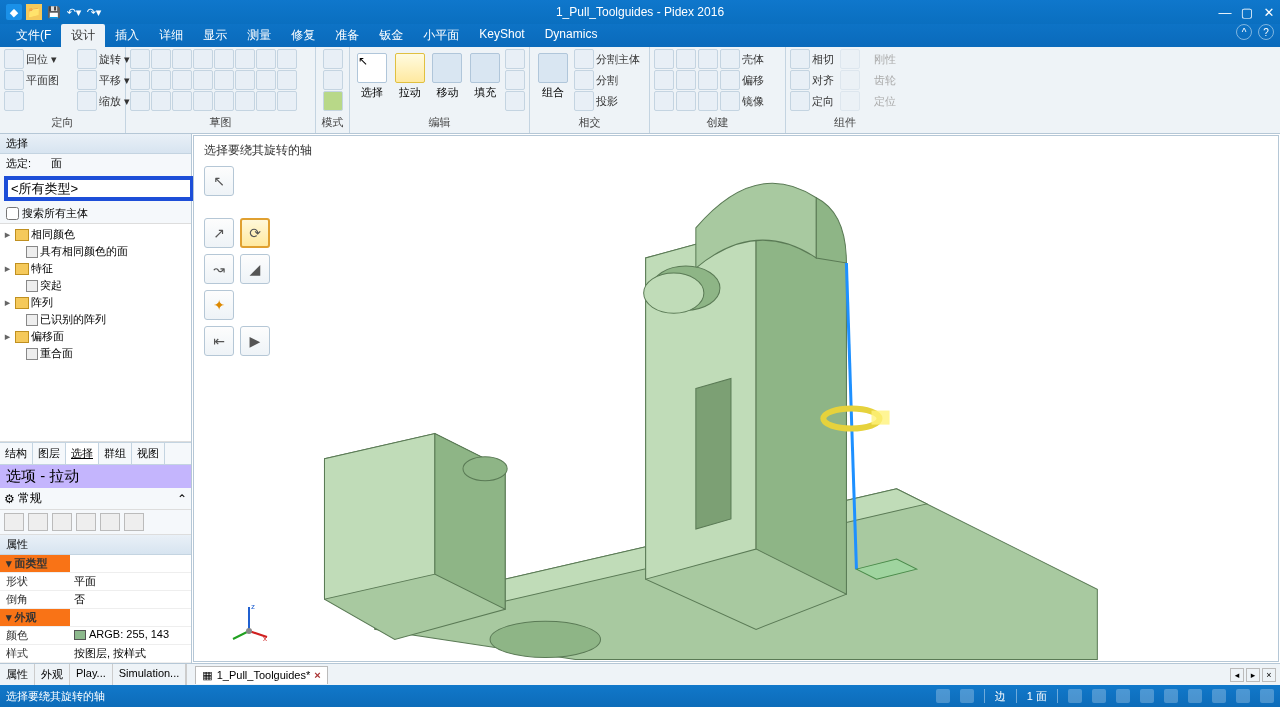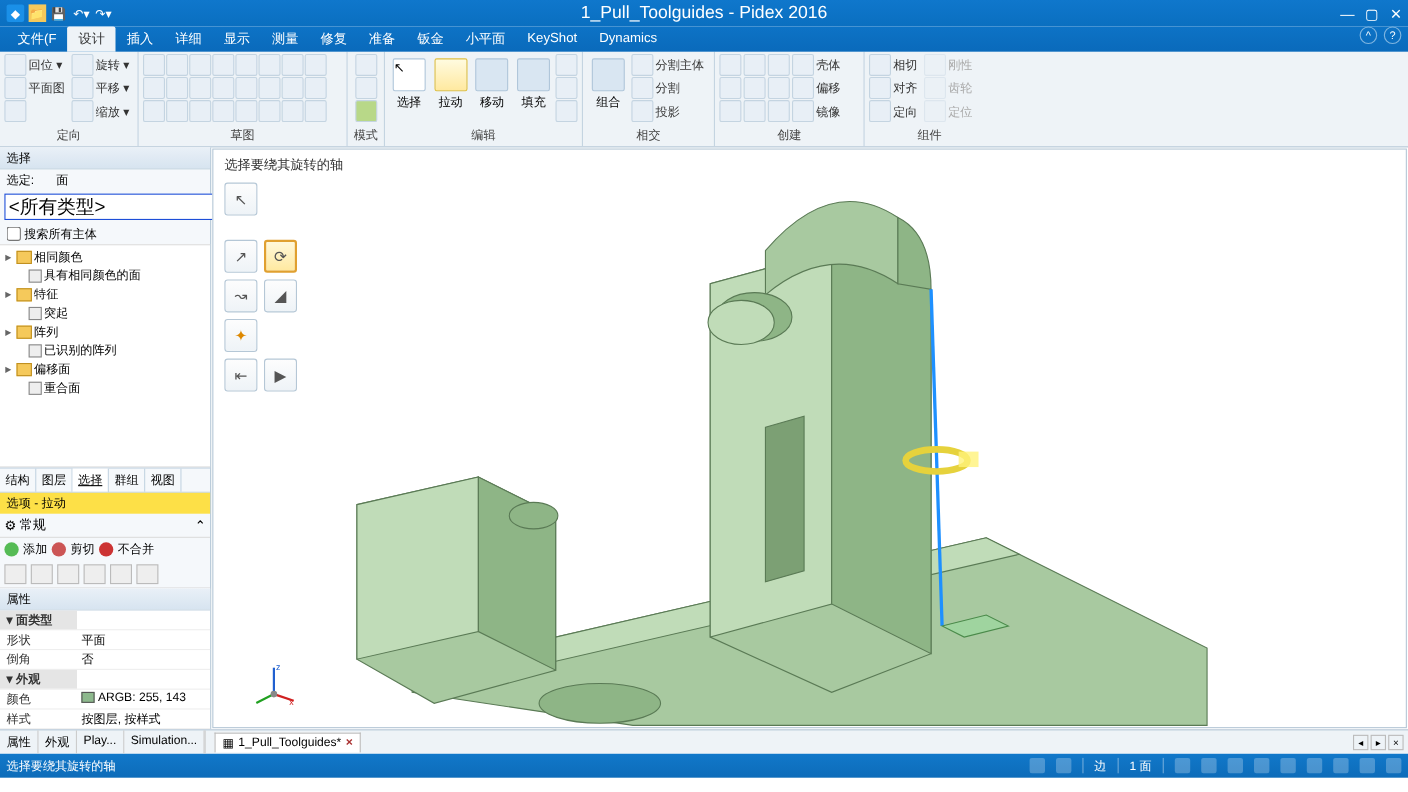--- a/index.html
+++ b/index.html
@@ -2,21 +2,21 @@
 <html><head>
 <meta charset="utf-8">
 <style>
 * { margin: 0; padding: 0; box-sizing: border-box; font-family: "Microsoft YaHei", Arial, sans-serif; }
 body { width: 1280px; height: 720px; background: #fff; overflow: hidden; font-size: 12px; }
 
 
 .titlebar { height: 24px; background: linear-gradient(#0f77cc, #0a6fc0); color: #fff; display: flex; align-items: center; position: relative; }
 .titlebar .qat { display: flex; align-items: center; gap: 4px; padding-left: 6px; }
 .titlebar .qat span { width: 16px; height: 16px; display: inline-flex; align-items: center; justify-content: center; font-size: 11px; }
-.titlebar .title { position: absolute; left: 50%; transform: translateX(-50%); font-size: 16px; }
+.titlebar .title { position: absolute; left: 50%; transform: translateX(-50%); font-size: 12px; }
 .titlebar .winbtns { margin-left: auto; display: flex; }
 .titlebar .winbtns div { width: 22px; height: 22px; display: flex; align-items: center; justify-content: center; font-size: 13px; }
 
 
 .tabs { height: 23px; background: linear-gradient(#0d73c6, #0a6abb); display: flex; align-items: flex-start; padding-left: 6px; color: #fff; position: relative; }
 .tabs .tab { padding: 3px 10px; font-size: 12px; cursor: pointer; }
 .tabs .tab.active { background: #eef3f7; color: #333; border-radius: 2px 2px 0 0; }
 .tabs .right { margin-left: auto; display: flex; gap: 6px; padding-right: 6px; color: #fff; }
 .tabs .right div { width: 16px; height: 16px; border: 1px solid #7fb5e0; border-radius: 8px; font-size: 10px; display: flex; align-items: center; justify-content: center; }
 
@@ -26,52 +26,52 @@
 .rgroup .body { display: flex; gap: 2px; align-items: flex-start; flex: 1; }
 .rgroup .lbl { text-align: center; font-size: 11px; color: #444; padding-bottom: 1px; }
 .bigbtn { width: 38px; display: flex; flex-direction: column; align-items: center; gap: 2px; padding-top: 4px; }
 .bigbtn .ic { width: 30px; height: 30px; background: #d9e6f2; border: 1px solid #b0c6da; border-radius: 2px; }
 .bigbtn .ic.sel { background: linear-gradient(#fffbe0,#ffe9a0); border-color: #e0c040; }
 .bigbtn .txt { font-size: 11px; }
 .smgrid2 { display: grid; grid-template-columns: repeat(8, 20px); grid-auto-rows: 20px; gap: 1px; }
 .smgrid3 { display: grid; grid-template-columns: 20px auto; grid-auto-rows: 20px; gap: 1px 2px; align-items: center; }
 .sm { width: 20px; height: 20px; background: #e8eff6; border: 1px solid #c4d4e1; border-radius: 2px; }
 .smt { font-size: 11px; color: #333; white-space: nowrap; }
-.smt.dis { color: #aaa; }
+.smt.dis { color: #aaa; margin-left: 12px; }
 .vcol { display: flex; flex-direction: column; gap: 1px; }
 
 
 .main { display: flex; height: 529px; }
 .leftpane { width: 192px; border-right: 1px solid #b5c7d6; display: flex; flex-direction: column; background: #f5f8fb; }
 .lp-hdr { background: linear-gradient(#e9f0f7,#d7e4f0); padding: 2px 6px; font-size: 11px; border-bottom: 1px solid #c4d4e1; }
 .lp-row { display: flex; align-items: center; padding: 2px 6px; gap: 20px; font-size: 11px; }
 .lp-search { display: flex; padding: 3px 4px; gap: 2px; }
-.lp-search input { flex: 1; border: 1px solid #1d4ed8; font-size: 17px; padding: 1px 3px; }
+.lp-search input { flex: 1; border: 4px solid #1d4ed8; font-size: 13px; padding: 1px 3px; }
 .lp-search .mag { width: 18px; height: 18px; border: 1px solid #b5c7d6; display: flex; align-items: center; justify-content: center; font-size: 11px; }
 .lp-chk { padding: 2px 6px; font-size: 11px; display: flex; align-items: center; gap: 3px; }
 .tree { flex: 1; overflow: auto; padding: 2px; font-size: 11px; background: #fff; border-top: 1px solid #ddd; border-bottom: 1px solid #ddd; }
 .tree .node { display: flex; align-items: center; gap: 2px; padding: 1px 0; white-space: nowrap; }
 .tree .tw { width: 11px; text-align: center; color: #666; }
 .tree .fic { width: 14px; height: 12px; background: #f5c95b; border: 1px solid #c09020; }
 .tree .lic { width: 12px; height: 12px; border: 1px solid #888; background: #eee; }
 .lp-tabs { display: flex; border-top: 1px solid #c4d4e1; font-size: 11px; }
 .lp-tabs div { padding: 3px 5px; border-right: 1px solid #c4d4e1; cursor: pointer; }
 .lp-tabs div.act { background: #fff; border-bottom: 1px solid #fff; margin-bottom: -1px; text-decoration: underline; }
 .lp-sec { border-top: 1px solid #c4d4e1; }
-.lp-opt { padding: 2px 6px; font-size: 11px; background: #fde047; }
+.lp-opt { padding: 2px 6px; font-size: 15px; background: #c4b5fd; }
 .lp-tool { display: flex; align-items: center; padding: 2px 4px; gap: 3px; border-bottom: 1px solid #ddd; }
 .lp-boolbar { display: flex; gap: 4px; padding: 3px 4px; font-size: 11px; align-items: center; }
 .lp-boolbar .i { width: 13px; height: 13px; border-radius: 7px; display: inline-block; }
 .lp-iconrow { display: flex; gap: 4px; padding: 3px 4px; border-bottom: 1px solid #ddd; }
 .lp-iconrow .ic { width: 20px; height: 18px; border: 1px solid #bbb; background: #eee; }
 .props { background: #fff; }
 .props .ph { background: linear-gradient(#e9f0f7,#d7e4f0); padding: 2px 6px; font-size: 11px; border-bottom: 1px solid #c4d4e1; }
 .props .prow { display: flex; font-size: 11px; border-bottom: 1px solid #eee; }
 .props .prow .k { width: 70px; padding: 1px 6px; color: #333; }
-.props .prow .k.cat { font-weight: bold; background: #e5e5e5; }
+.props .prow .k.cat { font-weight: bold; background: #f97316; }
 .props .prow .v { flex: 1; padding: 1px 4px; }
 .props .sw { width: 12px; height: 10px; background: #8db98d; border: 1px solid #555; display: inline-block; vertical-align: middle; margin-right: 3px; }
 
 
 .viewport { flex: 1; position: relative; background: #fff; border: 1px solid #b5c7d6; margin: 1px; overflow: hidden; }
 .hint { position: absolute; top: 6px; left: 10px; font-size: 12px; color: #333; }
 .toolcol { position: absolute; top: 30px; left: 10px; display: flex; flex-direction: column; gap: 6px; }
 .toolcol .trow { display: flex; gap: 6px; }
 .tbtn { width: 30px; height: 30px; border: 1px solid #b5c7d6; background: linear-gradient(#fdfdfd,#eef3f7); border-radius: 3px; display: flex; align-items: center; justify-content: center; font-size: 14px; color: #555; }
 .tbtn.sel { border: 2px solid #e0a030; background: linear-gradient(#fff8da,#ffe9a0); }
@@ -138,21 +138,21 @@
   <div class="rgroup" style="width:126px;">
     <div class="body">
       <div class="smgrid3">
         <div class="sm"></div>
           <div class="smt">回位 ▾</div>
         <div class="sm"></div>
           <div class="smt">平面图</div>
         <div class="sm"></div>
           <div class="smt"></div>
       </div>
-      <div class="smgrid3" style="margin-left:4px;">
+      <div class="smgrid3" style="margin-left:16px;">
         <div class="sm"></div>
           <div class="smt">旋转 ▾</div>
         <div class="sm"></div>
           <div class="smt">平移 ▾</div>
         <div class="sm"></div>
           <div class="smt">缩放 ▾</div>
       </div>
     </div>
     <div class="lbl">定向</div>
   </div>
@@ -356,28 +356,20 @@
       <div class="act">选择</div>
       <div>群组</div>
       <div>视图</div>
     </div>
     <div class="lp-sec">
       <div class="lp-opt">选项 - 拉动</div>
       <div class="lp-tool">
         <span>⚙</span>
         <span>常规</span>
         <span style="margin-left:auto;">⌃</span>
-      </div>
-      <div class="lp-boolbar">
-        <span class="i" style="background:#5b5;"></span>
-          <span>添加</span>
-        <span class="i" style="background:#c55;"></span>
-          <span>剪切</span>
-        <span class="i" style="background:#c33;"></span>
-          <span>不合并</span>
       </div>
       <div class="lp-iconrow">
         <div class="ic"></div>
           <div class="ic"></div>
           <div class="ic"></div>
           <div class="ic"></div>
           <div class="ic"></div>
           <div class="ic"></div>
       </div>
     </div>

